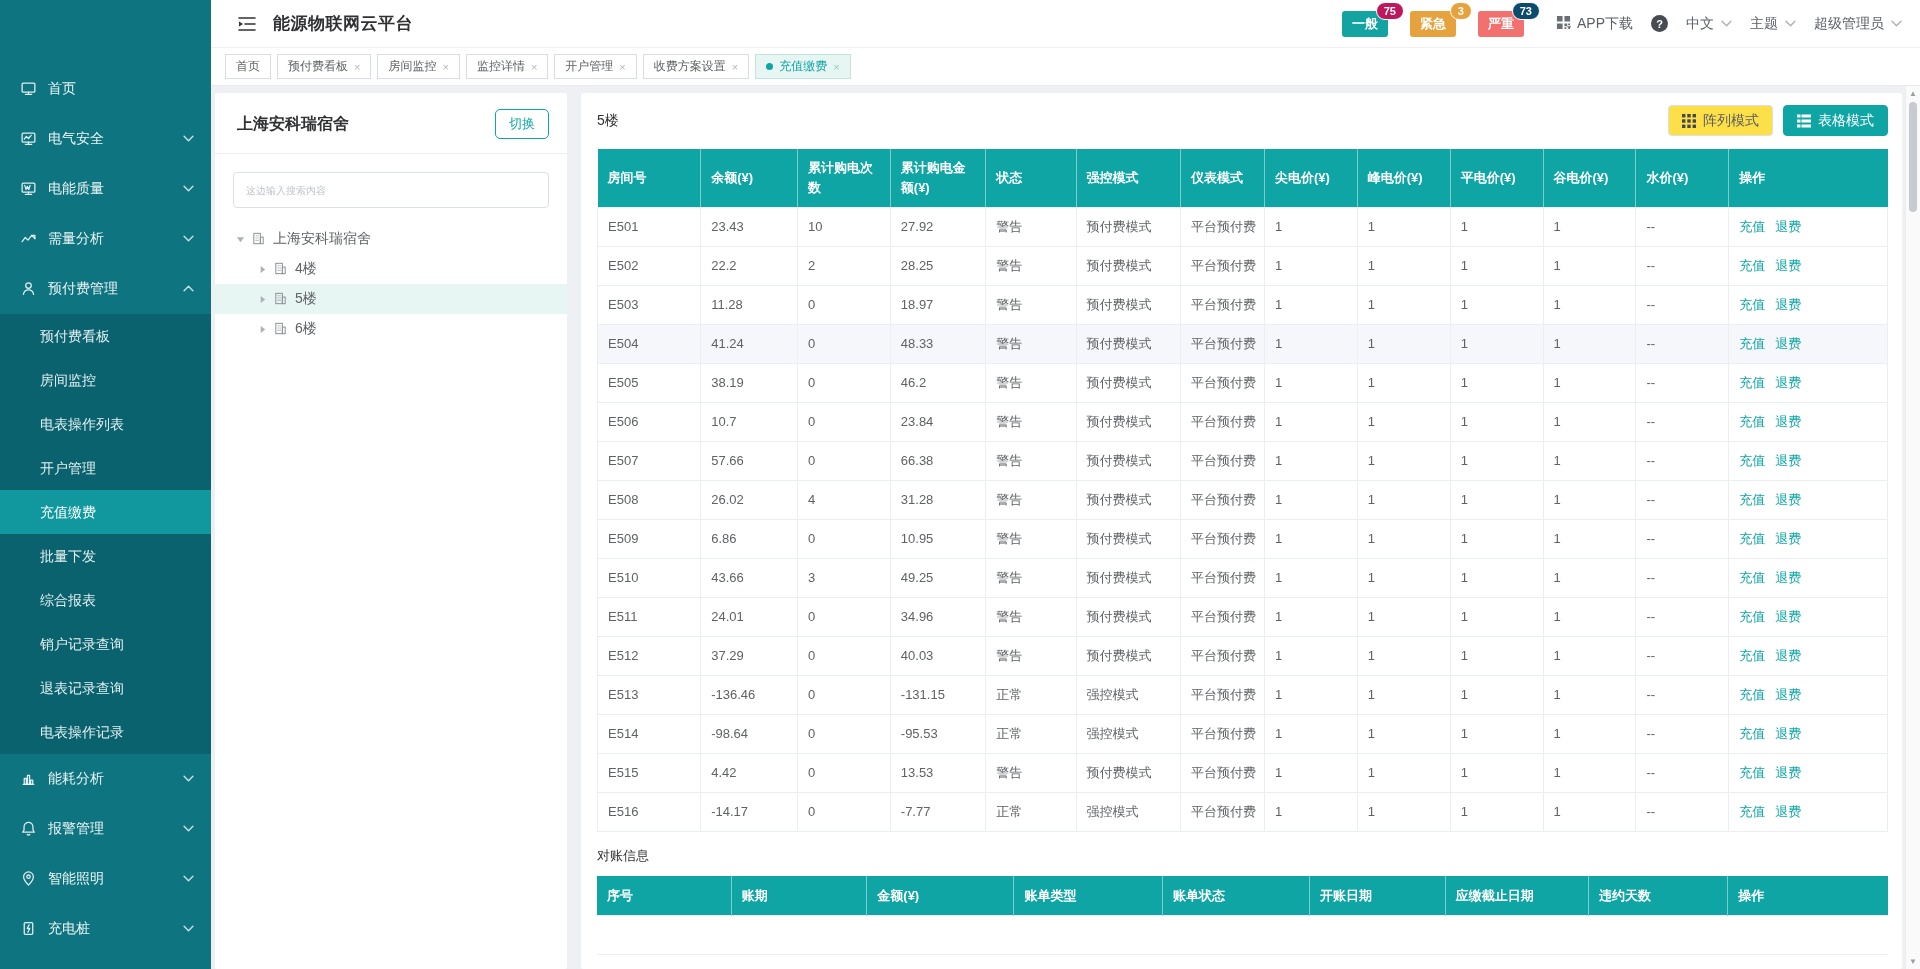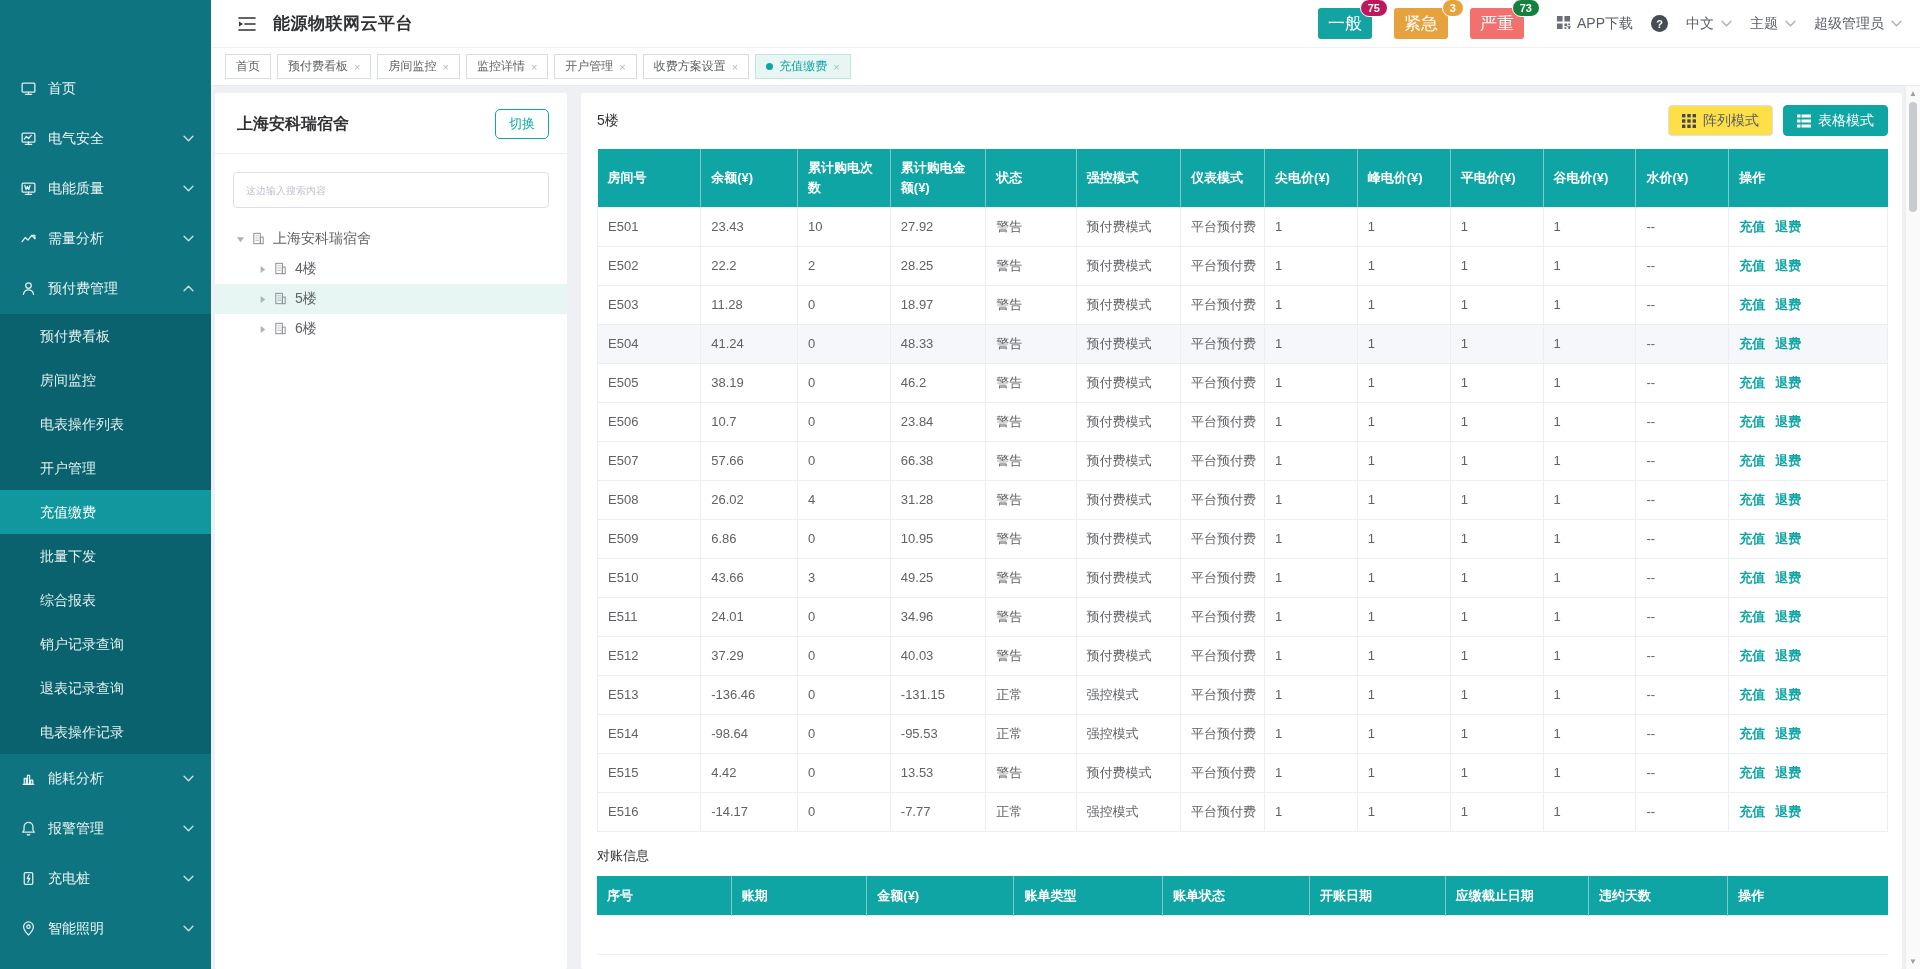--- a/index.html
+++ b/index.html
@@ -28,21 +28,21 @@
   .right{flex:1;display:flex;flex-direction:column;height:100%;min-width:0;}
 
   
   .topbar{height:48px;background:#fff;display:flex;align-items:center;padding:0 18px 0 26px;border-bottom:1px solid #f0f0f0;}
   .collapse-btn{width:20px;height:16px;margin-right:16px;cursor:pointer;display:inline-flex;}
   .collapse-btn svg{width:20px;height:16px;stroke:#303133;stroke-width:1.6;stroke-linecap:round;fill:#303133;}
   .app-title{font-size:17px;font-weight:bold;color:var(--text-dark);letter-spacing:.5px;}
   .top-right{margin-left:auto;display:flex;align-items:center;gap:18px;}
   .alarm-badges{display:flex;align-items:center;gap:22px;margin-right:14px;}
   .alarm-badge{position:relative;display:inline-block;cursor:pointer;}
-  .badge-label{display:inline-block;min-width:46px;text-align:center;padding:4px 10px;border-radius:3px;color:#fff;font-size:17px;font-weight:normal;}
+  .badge-label{display:inline-block;min-width:46px;text-align:center;padding:4px 10px;border-radius:3px;color:#fff;font-size:13px;font-weight:bold;}
   .badge-count{position:absolute;top:-9px;right:-16px;background:inherit;color:#fff;font-size:11px;font-weight:bold;padding:2px 7px;border-radius:9px;border:1px solid #fff;}
   .top-link{display:flex;align-items:center;gap:6px;font-size:14px;color:#5a5e66;cursor:pointer;}
   .qr-icon svg{width:15px;height:15px;fill:#6a6e76;}
   .help-icon{width:17px;height:17px;border-radius:50%;background:#474c52;color:#fff;font-size:11px;font-weight:bold;display:inline-flex;align-items:center;justify-content:center;cursor:pointer;}
   .drop{display:flex;align-items:center;gap:7px;font-size:14px;color:#5a5e66;cursor:pointer;}
   .drop svg{width:11px;height:7px;stroke:#b1b3b8;fill:none;stroke-width:1.4;stroke-linecap:round;stroke-linejoin:round;}
 
   
   .tabbar{height:38px;background:#fff;display:flex;align-items:center;gap:6px;padding:0 14px;border-bottom:1px solid #e8eaed;}
   .tab{display:flex;align-items:center;gap:6px;height:25px;padding:0 10px;border:1px solid #d8dce5;background:#fff;font-size:12px;color:var(--text);cursor:pointer;white-space:nowrap;}
@@ -79,21 +79,21 @@
   .vbtn.filled{background:var(--accent);border:1px solid var(--accent);color:#fff;}
   .vbtn svg{width:14px;height:14px;}
   .vbtn.outline svg{fill:#45484e;}
   .vbtn.filled svg{fill:#fff;stroke:#fff;}
 
   table{width:100%;border-collapse:collapse;table-layout:fixed;font-size:13px;}
   th{background:var(--accent);color:#fff;font-weight:bold;text-align:left;padding:9px 10px;height:58px;border-right:1px solid rgba(255,255,255,.45);vertical-align:middle;line-height:1.5;}
   th:last-child{border-right:none;}
   td{padding:0 10px;height:39px;border:1px solid var(--border);color:var(--text);background:#fff;white-space:nowrap;overflow:hidden;}
   tr.hl td{background:#f5f7fa;}
-  td a{color:var(--accent);text-decoration:none;margin-right:10px;cursor:pointer;font-weight:bold;}
+  td a{color:var(--accent);text-decoration:none;margin-right:10px;cursor:pointer;}
   .billing-title{font-size:13px;color:var(--text-dark);margin:15px 0 11px 0;}
   .bill-table th{height:40px;padding:6px 10px;}
 
   
   .v-scrollbar{position:absolute;right:0;top:0;bottom:0;width:15px;background:#fafafa;border-left:1px solid #ededed;}
   .v-scrollbar .arr{position:absolute;left:0;width:100%;text-align:center;font-size:8px;color:#9a9da3;}
   .v-scrollbar .arr.up{top:3px;}
   .v-scrollbar .arr.down{bottom:3px;}
   .v-thumb{position:absolute;left:3px;width:8px;top:16px;height:110px;background:#c7cacf;border-radius:5px;}
 </style>
@@ -209,39 +209,39 @@
           <span class="side-label">报警管理</span>
           <span class="side-chev down">
             <svg viewBox="0 0 10 6">
               <path d="M1 1l4 4 4-4"></path>
             </svg>
           </span>
         </div>
         <div class="side-item">
           <span class="side-icon">
             <svg viewBox="0 0 16 16">
+              <path d="M8 1.8a4.6 4.6 0 0 1 4.6 4.6C12.6 9.6 8 14.2 8 14.2S3.4 9.6 3.4 6.4A4.6 4.6 0 0 1 8 1.8z"></path>
+              <circle cx="8" cy="6.3" r="1.6"></circle>
+            </svg>
+          </span>
+          <span class="side-label">智能照明</span>
+          <span class="side-chev down">
+            <svg viewBox="0 0 10 6">
+              <path d="M1 1l4 4 4-4"></path>
+            </svg>
+          </span>
+        </div>
+        <div class="side-item">
+          <span class="side-icon">
+            <svg viewBox="0 0 16 16">
               <rect x="4" y="2.5" width="8" height="11" rx="1"></rect>
               <path d="M8.6 4.5L6.8 8h2.4l-1.8 3.5"></path>
             </svg>
           </span>
           <span class="side-label">充电桩</span>
-          <span class="side-chev down">
-            <svg viewBox="0 0 10 6">
-              <path d="M1 1l4 4 4-4"></path>
-            </svg>
-          </span>
-        </div>
-        <div class="side-item">
-          <span class="side-icon">
-            <svg viewBox="0 0 16 16">
-              <path d="M8 1.8a4.6 4.6 0 0 1 4.6 4.6C12.6 9.6 8 14.2 8 14.2S3.4 9.6 3.4 6.4A4.6 4.6 0 0 1 8 1.8z"></path>
-              <circle cx="8" cy="6.3" r="1.6"></circle>
-            </svg>
-          </span>
-          <span class="side-label">智能照明</span>
           <span class="side-chev down">
             <svg viewBox="0 0 10 6">
               <path d="M1 1l4 4 4-4"></path>
             </svg>
           </span>
         </div>
       </nav>
   </aside>
 
   <div class="right">
@@ -251,21 +251,21 @@
             <path d="M2 2h16M8 8h10M2 14h16" fill="none"></path>
             <path d="M2 5.5L6 8l-4 2.5z" stroke="none"></path>
           </svg>
       </span>
       <span class="app-title">能源物联网云平台</span>
 
       <div class="top-right">
         <div class="alarm-badges" id="alarm-badges">
             <div class="alarm-badge"><span class="badge-label" style="background: rgb(20, 163, 163);">一般</span><span class="badge-count" style="background: #be185d;">75</span></div>
             <div class="alarm-badge"><span class="badge-label" style="background: rgb(230, 162, 60);">紧急</span><span class="badge-count" style="background: rgb(230, 162, 60);">3</span></div>
-            <div class="alarm-badge"><span class="badge-label" style="background: rgb(242, 113, 110);">严重</span><span class="badge-count" style="background: #15803d; margin-left: 37px;">73</span></div>
+            <div class="alarm-badge"><span class="badge-label" style="background: rgb(242, 113, 110);">严重</span><span class="badge-count" style="background: #0c4a6e; margin-left: 37px;">73</span></div>
           </div>
         <div class="top-link">
           <span class="qr-icon">
             <svg viewBox="0 0 16 16">
                 <path d="M1 1h6v6H1zM3 3h2v2H3zM9 1h6v6H9zM11 3h2v2h-2zM1 9h6v6H1zM3 11h2v2H3zM9 9h3v3H9zM13 9h2v2h-2zM9 13h2v2H9zM12 12h4v1h-4zM13 13h2v2h-2z"></path>
               </svg>
           </span>
           <span>APP下载</span>
         </div>
         <span class="help-icon">?</span>

